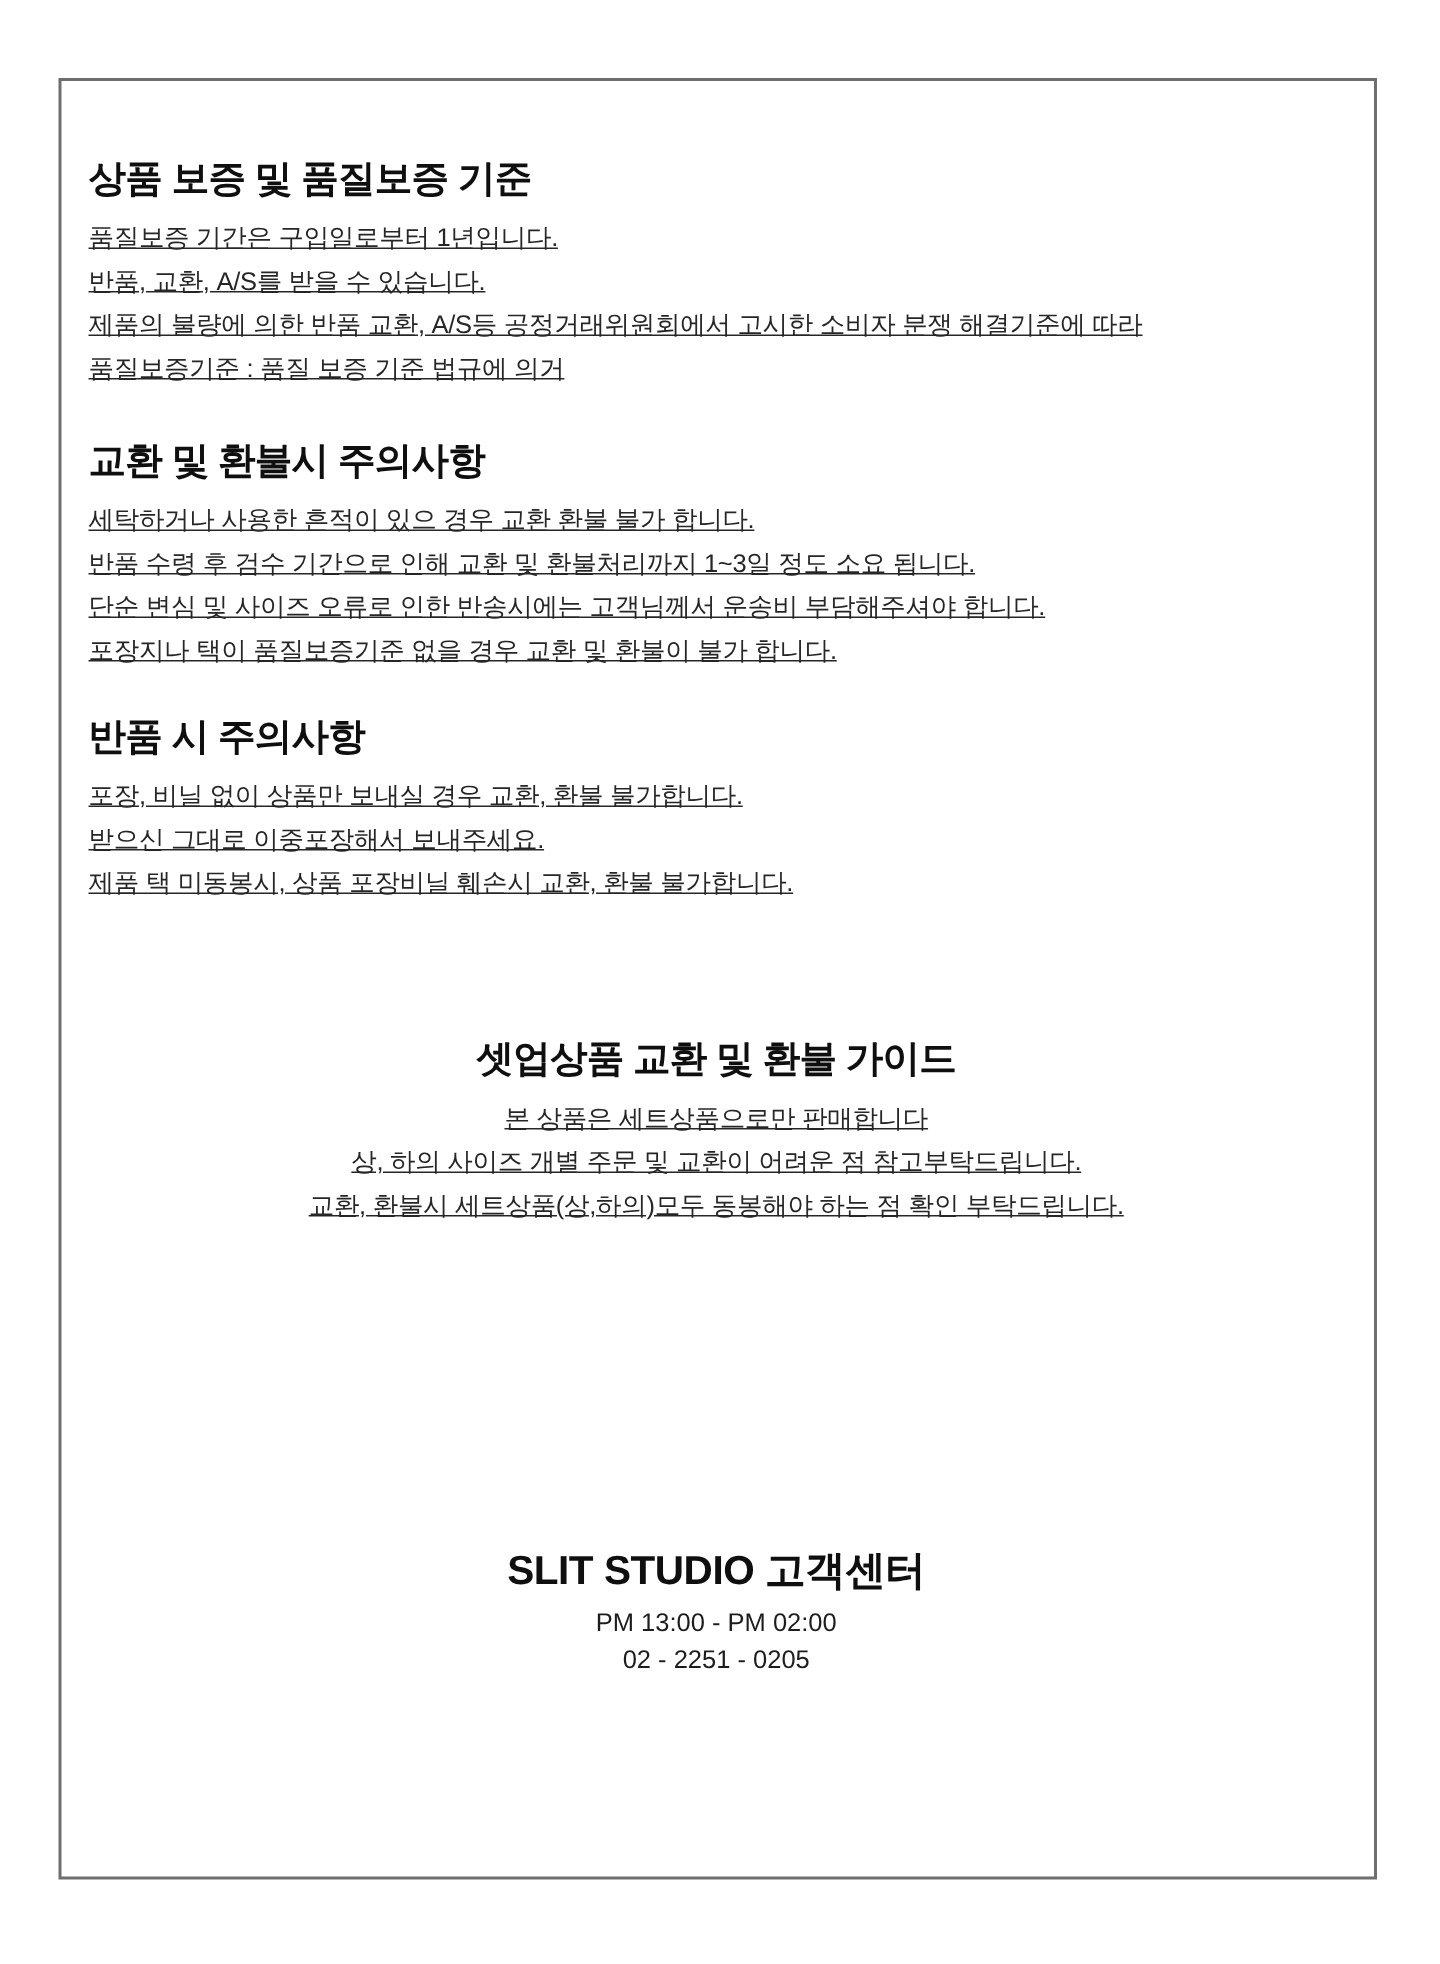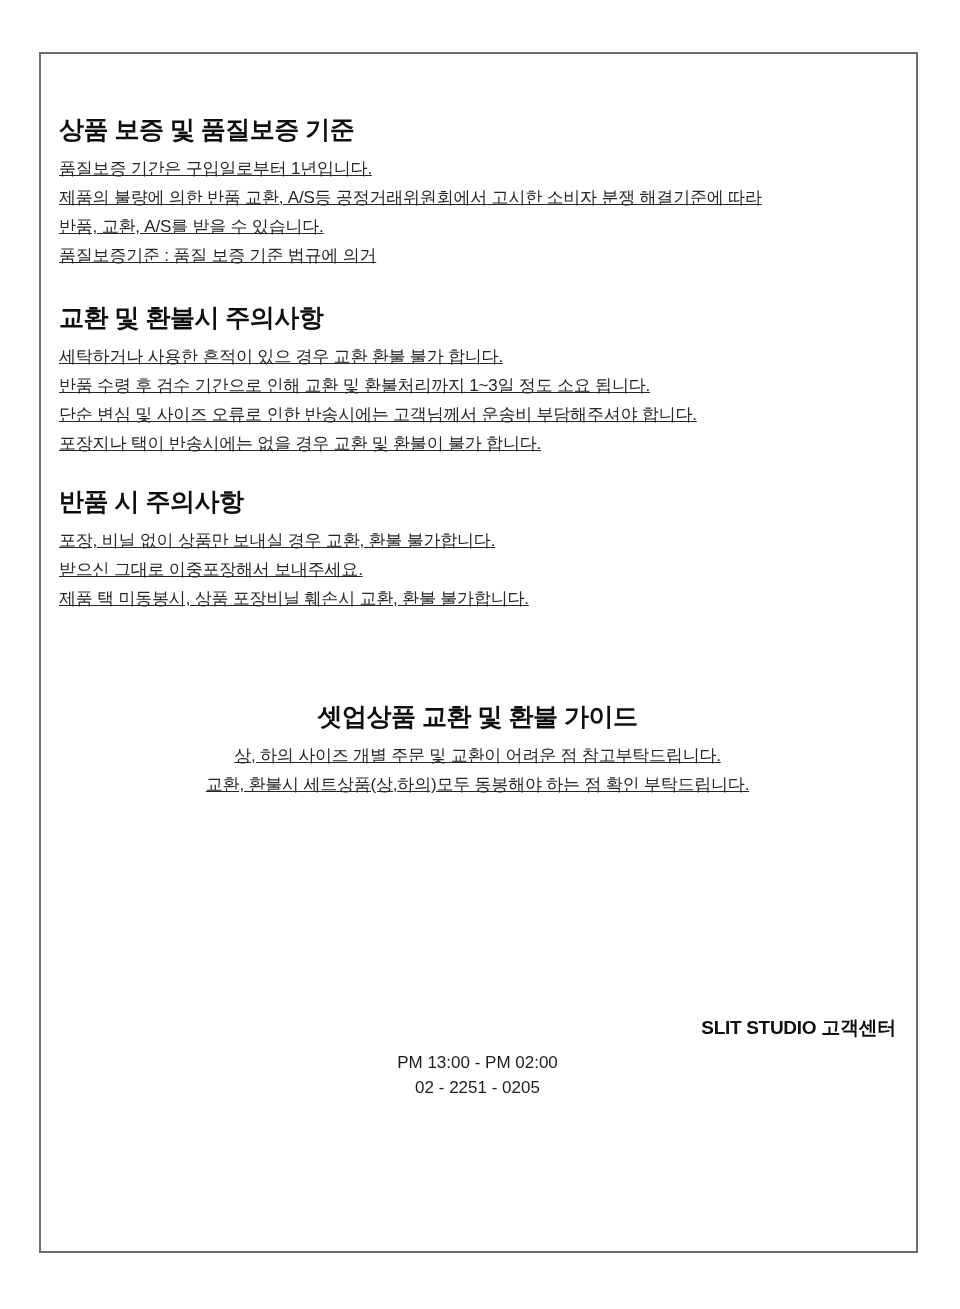--- a/index.html
+++ b/index.html
@@ -17,21 +17,21 @@
     overflow: hidden;
   }
   .sheet {
     position: absolute;
     left: 39px;
     top: 52px;
     width: 879px;
     height: 1201px;
     border: 2px solid #6e6e6e;
     background: #ffffff;
-    padding: 10px 20px 0 18px;
+    padding: 0 20px 0 18px;
   }
   .section { margin: 0; }
   .section-title {
     margin: 0 0 10px 0;
     font-size: 25px;
     line-height: 30px;
     font-weight: bold;
     color: #0f0f0f;
     letter-spacing: -0.5px;
   }
@@ -47,65 +47,65 @@
   .sec-1 { margin-top: 50px; }
   .sec-2 { margin-top: 32px; }
   .sec-3 { margin-top: 28px; }
   .sec-4 { margin-top: 88px; text-align: center; }
   .footer {
     margin-top: 215px;
     text-align: center;
   }
   .footer-title {
     margin: 13px 0 8px 0;
-    font-size: 19px;
+    font-size: 27px;
     line-height: 28px;
     font-weight: bold;
     color: #0f0f0f;
     letter-spacing: -0.3px;
-    text-align: right;
   }
   .footer-line {
     margin: 0;
     font-size: 17px;
     line-height: 25px;
     color: #1d1d1d;
   }
 </style>
 </head>
 <body>
 
 <div class="page">
   <div class="sheet">
 
     <div class="section sec-1">
       <h2 class="section-title">상품 보증 및 품질보증 기준</h2>
       <p class="section-line">품질보증 기간은 구입일로부터 1년입니다.</p>
+      <p class="section-line">반품, 교환, A/S를 받을 수 있습니다.</p>
       <p class="section-line">제품의 불량에 의한 반품 교환, A/S등 공정거래위원회에서 고시한 소비자 분쟁 해결기준에 따라</p>
-      <p class="section-line">반품, 교환, A/S를 받을 수 있습니다.</p>
       <p class="section-line">품질보증기준 :  품질 보증 기준 법규에 의거</p>
     </div>
 
     <div class="section sec-2">
       <h2 class="section-title">교환 및 환불시 주의사항</h2>
       <p class="section-line">세탁하거나 사용한 흔적이 있으 경우 교환 환불 불가 합니다.</p>
       <p class="section-line">반품 수령 후 검수 기간으로 인해 교환 및 환불처리까지 1~3일 정도 소요 됩니다.</p>
       <p class="section-line">단순 변심 및 사이즈 오류로 인한 반송시에는 고객님께서 운송비 부담해주셔야 합니다.</p>
-      <p class="section-line">포장지나 택이 반송시에는 없을 경우 교환 및 환불이 불가 합니다.</p>
+      <p class="section-line">포장지나 택이 품질보증기준 없을 경우 교환 및 환불이 불가 합니다.</p>
     </div>
 
     <div class="section sec-3">
       <h2 class="section-title">반품 시 주의사항</h2>
       <p class="section-line">포장, 비닐 없이 상품만 보내실 경우 교환, 환불 불가합니다.</p>
       <p class="section-line">받으신 그대로 이중포장해서 보내주세요.</p>
       <p class="section-line">제품 택 미동봉시, 상품 포장비닐 훼손시 교환, 환불 불가합니다.</p>
     </div>
 
     <div class="section sec-4">
       <h2 class="section-title">셋업상품 교환 및 환불 가이드</h2>
+      <p class="section-line">본 상품은 세트상품으로만 판매합니다</p>
       <p class="section-line">상, 하의 사이즈 개별 주문 및 교환이 어려운 점 참고부탁드립니다.</p>
       <p class="section-line">교환, 환불시 세트상품(상,하의)모두 동봉해야 하는 점 확인 부탁드립니다.</p>
     </div>
 
     <div class="footer">
       <h2 class="footer-title">SLIT STUDIO 고객센터</h2>
       <p class="footer-line">PM 13:00 - PM 02:00</p>
       <p class="footer-line">02 - 2251 - 0205</p>
     </div>
 

